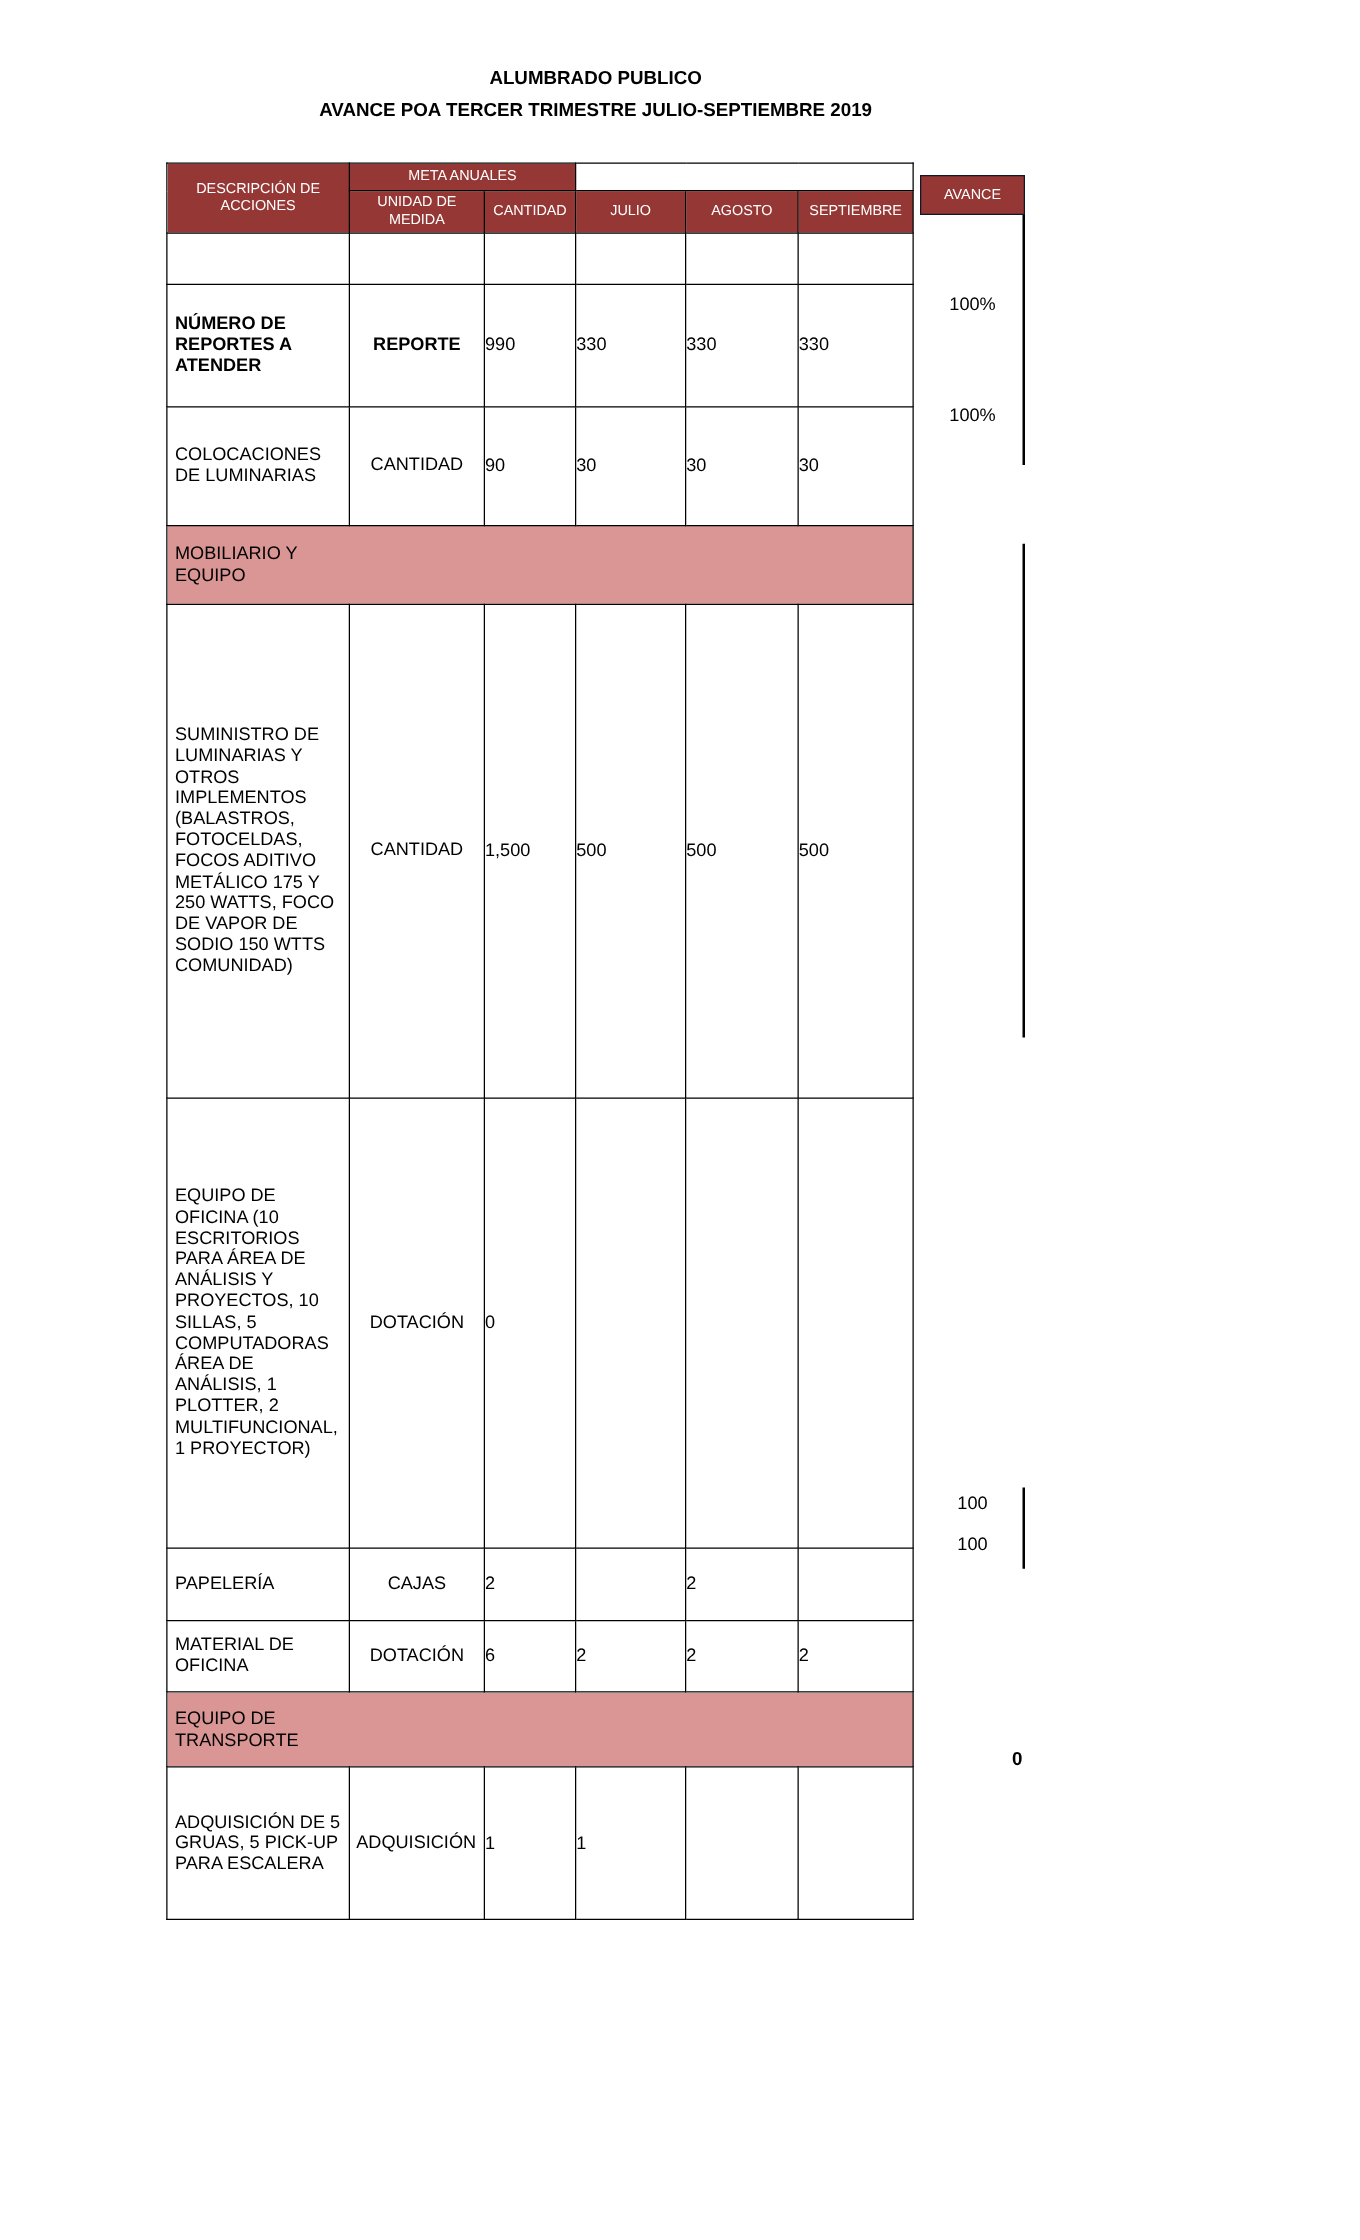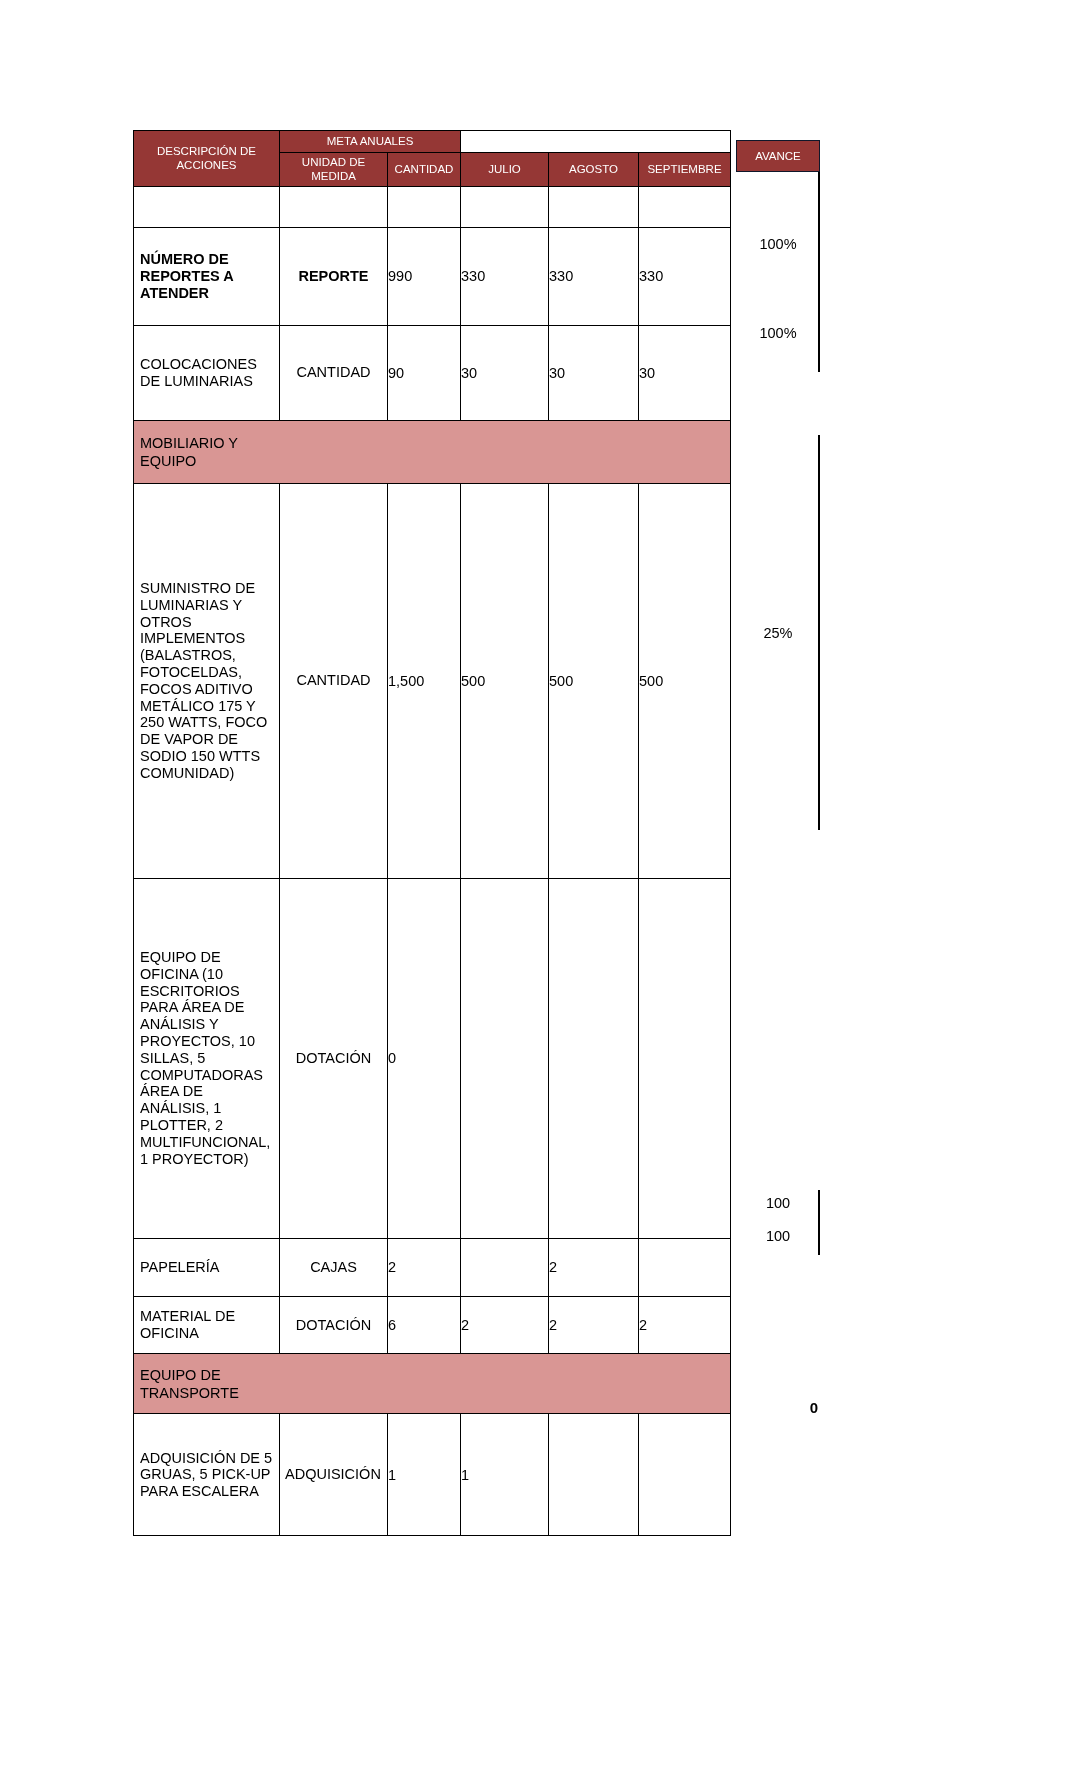--- a/index.html
+++ b/index.html
@@ -54,20 +54,22 @@
   .av-val { position:absolute; left:0; width:84px; display:flex; align-items:center; justify-content:center; }
   .av-seg { position:absolute; left:82px; width:2px; background:#000; }
   .av-zero { position:absolute; top:1259px; right:2px; font-weight:bold; font-size:15px; }
 </style>
 </head>
 <body>
 
 <div class="page">
 
   <div class="title-wrap">
+    <div>ALUMBRADO PUBLICO</div>
+    <div>AVANCE POA  TERCER  TRIMESTRE  JULIO-SEPTIEMBRE 2019</div>
   </div>
 
   <table class="main">
     <colgroup>
       <col style="width:146px">
         <col style="width:108px">
         <col style="width:73px">
       <col style="width:88px">
         <col style="width:90px">
         <col style="width:92px">
@@ -170,21 +172,20 @@
         <td class="num"></td>
       </tr>
     </tbody>
   </table>
 
   <div class="avance">
     <div class="av-header">AVANCE</div>
 
     <div class="av-val" style="top:55px; height:98px;">100%</div>
     <div class="av-val" style="top:153px; height:79px;">100%</div>
-    <div class="av-val" style="top:295px; height:395px;">25%</div>
     <div class="av-val" style="top:1050px; height:26px;">100</div>
     <div class="av-val" style="top:1076px; height:39px;">100</div>
 
     <div class="av-seg" style="top:32px; height:200px;"></div>
     <div class="av-seg" style="top:295px; height:395px;"></div>
     <div class="av-seg" style="top:1050px; height:65px;"></div>
 
     <div class="av-zero">0</div>
   </div>
 

